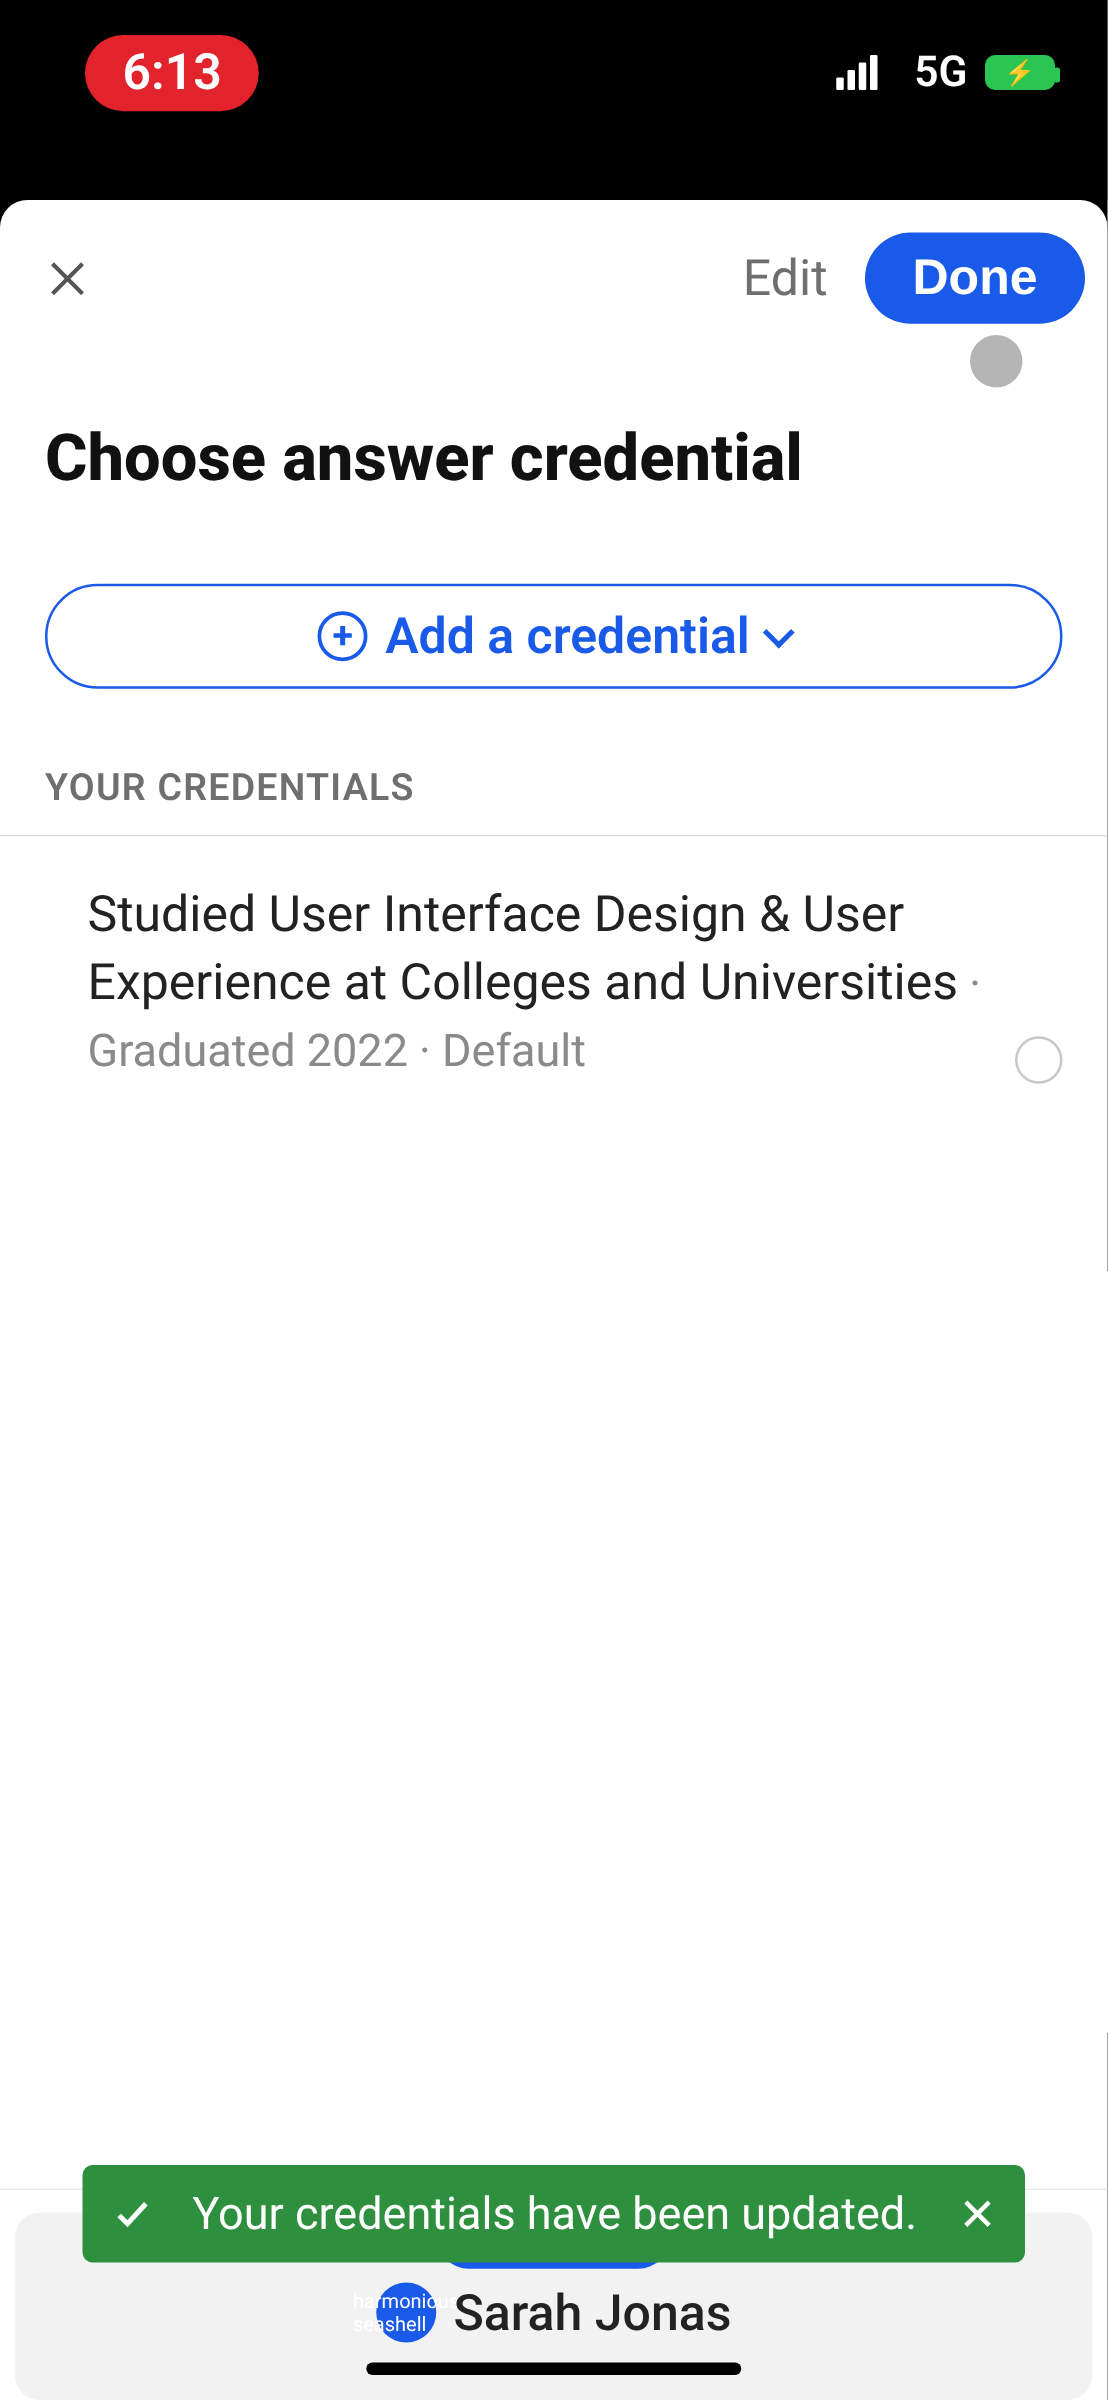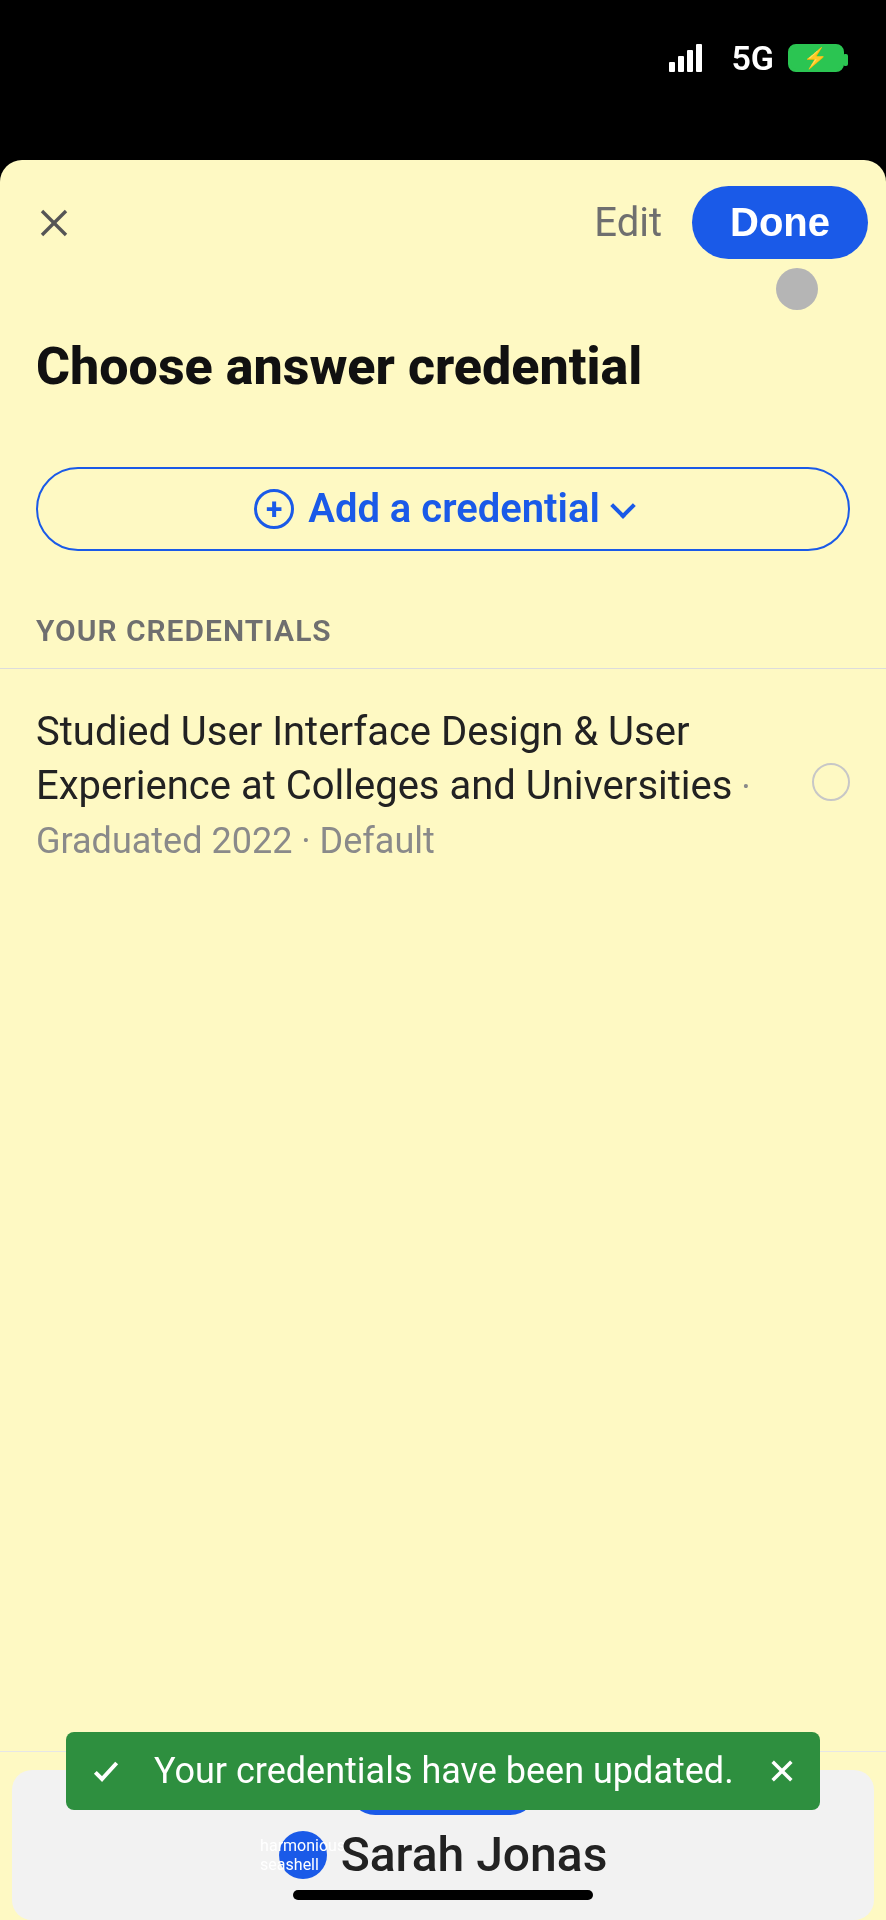--- a/index.html
+++ b/index.html
@@ -88,21 +88,21 @@
       line-height:1;
     }
 
     
     .sheet {
       position: absolute;
       top: 160px;
       left: 0;
       right: 0;
       bottom: 0;
-      background: #fef9c3;
+      background: #ffffff;
       border-top-left-radius: 22px;
       border-top-right-radius: 22px;
     }
 
     .topbar {
       display: flex;
       align-items: center;
       justify-content: space-between;
       padding: 26px 18px 20px 30px;
       position: relative;
@@ -193,23 +193,24 @@
       font-size:30px;
       letter-spacing: 1px;
       font-weight:600;
     }
     .divider {
       height:1px;background:#dcdcdc;margin-top:18px;
     }
 
     .cred-item {
       display:flex;
-      align-items:flex-start;
+      align-items:flex-end;
       padding: 36px 36px 0;
       gap: 20px;
+      margin-left: 34px;
     }
     .cred-text {
       flex:1;
       font-size:40px;
       line-height:1.35;
       color:#222;
     }
     .cred-meta {
       color:#8a8a8a;
       font-size:36px;
@@ -248,21 +249,21 @@
       border-radius:30px;
     }
     .user-row{
       display:flex;align-items:center;justify-content:center;gap:14px;
       margin-top:12px;
     }
     .avatar{
       width:48px;height:48px;border-radius:50%;background:#1A5AE8;
       display:flex;align-items:center;justify-content:center;color:#fff;
     }
-    .username{font-size:48px;color:#222;font-weight:500;}
+    .username{font-size:40px;color:#222;font-weight:500;}
 
     .toast {
       position:absolute;
       left:66px;right:66px;
       bottom:110px;
       background:#2E8F3F;
       color:#fff;
       border-radius:8px;
       padding: 18px 24px;
       display:flex;
@@ -277,20 +278,21 @@
     .home-indicator{
       position:absolute;
       bottom:20px;left:50%;transform:translateX(-50%);
       width:300px;height:10px;border-radius:6px;background:#000;
     }
   </style>
 </head>
 <body>
 
 <div class="status-bar">
+  <div class="time-pill">6:13</div>
   <div class="status-right">
     <div class="signal-bars">
       <span></span>
         <span></span>
         <span></span>
         <span></span>
     </div>
     <div class="net-label">5G</div>
     <div class="battery">
         <span class="bolt">⚡</span>

